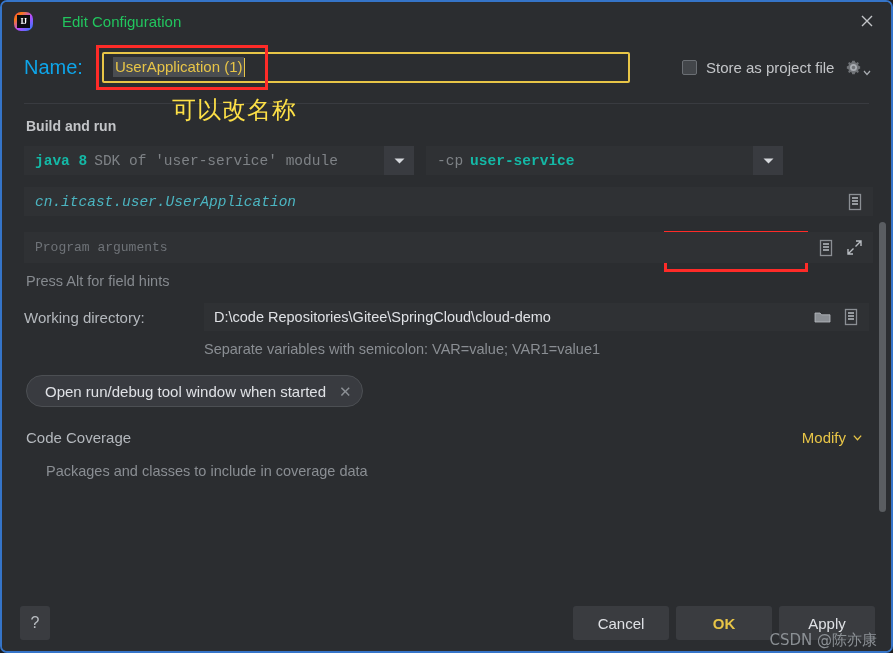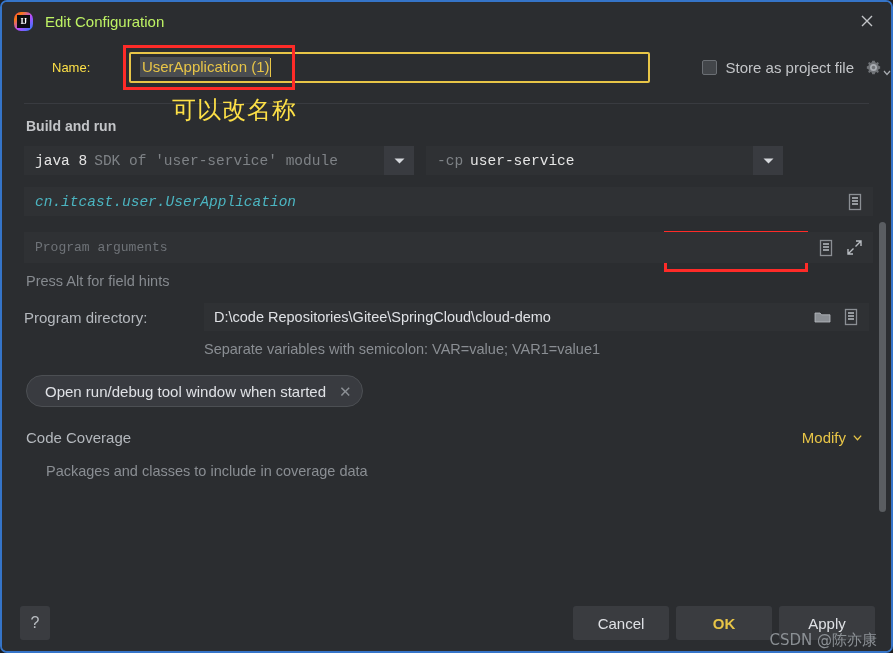--- a/index.html
+++ b/index.html
@@ -49,45 +49,44 @@
   .ij-logo span {
     position: relative;
     z-index: 2;
     color: #ffffff;
     font-size: 8px;
     font-weight: bold;
     letter-spacing: -0.5px;
     font-family: "Liberation Serif", serif;
   }
   .title-text {
-    margin-left: 12px;
-    color: #bef264;
+    margin-left: 29px;
+    color: #22c55e;
     font-size: 15px;
   }
   .close-btn {
     position: absolute;
     right: 0; top: 0;
     width: 48px; height: 37px;
     display: flex; align-items: center; justify-content: center;
     cursor: pointer;
   }
   .close-btn svg { display: block; }
 
   
   .name-row {
     display: flex;
     align-items: center;
     padding: 6px 0 0 22px;
     height: 46px;
   }
   .name-label {
-    color: #fde047;
-    font-size: 13px;
+    color: #0ea5e9;
+    font-size: 20px;
     width: 78px;
-    margin-left: 28px;
   }
   .name-input-wrap {
     position: relative;
     width: 528px;
     height: 31px;
   }
   .name-input {
     width: 100%;
     height: 100%;
     background: #2b2d30;
@@ -212,21 +211,21 @@
     height: 29px;
     display: flex;
     align-items: center;
     position: relative;
     font-family: "Liberation Mono", monospace;
     font-size: 14.5px;
     color: #cdd0d4;
     padding-left: 11px;
   }
   .field .mono-dim { color: #7e8286; }
-  .field .mono-bright { color: #e5e5e5; }
+  .field .mono-bright { color: #14b8a6; font-weight: bold; }
 
   .dd-btn {
     width: 30px;
     height: 29px;
     background: #393b40;
     display: flex;
     align-items: center;
     justify-content: center;
     flex: none;
     cursor: pointer;
@@ -531,21 +530,21 @@
           <path d="M10 2h5v5 M15 2 L9.5 7.5" stroke="#b9bdc2" stroke-width="1.4" fill="none"></path>
           <path d="M7 15H2v-5 M2 15 L7.5 9.5" stroke="#b9bdc2" stroke-width="1.4" fill="none"></path>
         </svg>
       </div>
     </div>
 
     <div class="hint">Press Alt for field hints</div>
 
     
     <div class="labeled-row">
-      <div class="row-label">Program directory:</div>
+      <div class="row-label">Working directory:</div>
       <div class="text-field">
         <span>D:\code Repositories\Gitee\SpringCloud\cloud-demo</span>
         <div class="icon-right">
           <svg width="17" height="15" viewBox="0 0 17 15">
             <path d="M1 12V3h5l1.6 1.8H16V12z" fill="#8b8f94"></path>
             <path d="M1 12V3h5l1.6 1.8H16V12z" fill="none" stroke="#b9bdc2" stroke-width="0.8"></path>
           </svg>
           <svg width="16" height="18" viewBox="0 0 16 18">
             <rect x="2.5" y="1.5" width="11" height="15" fill="none" stroke="#8b8f94" stroke-width="1.3"></rect>
             <path d="M5 5h6 M5 8h6 M5 11h6" stroke="#b9bdc2" stroke-width="1.3"></path>

